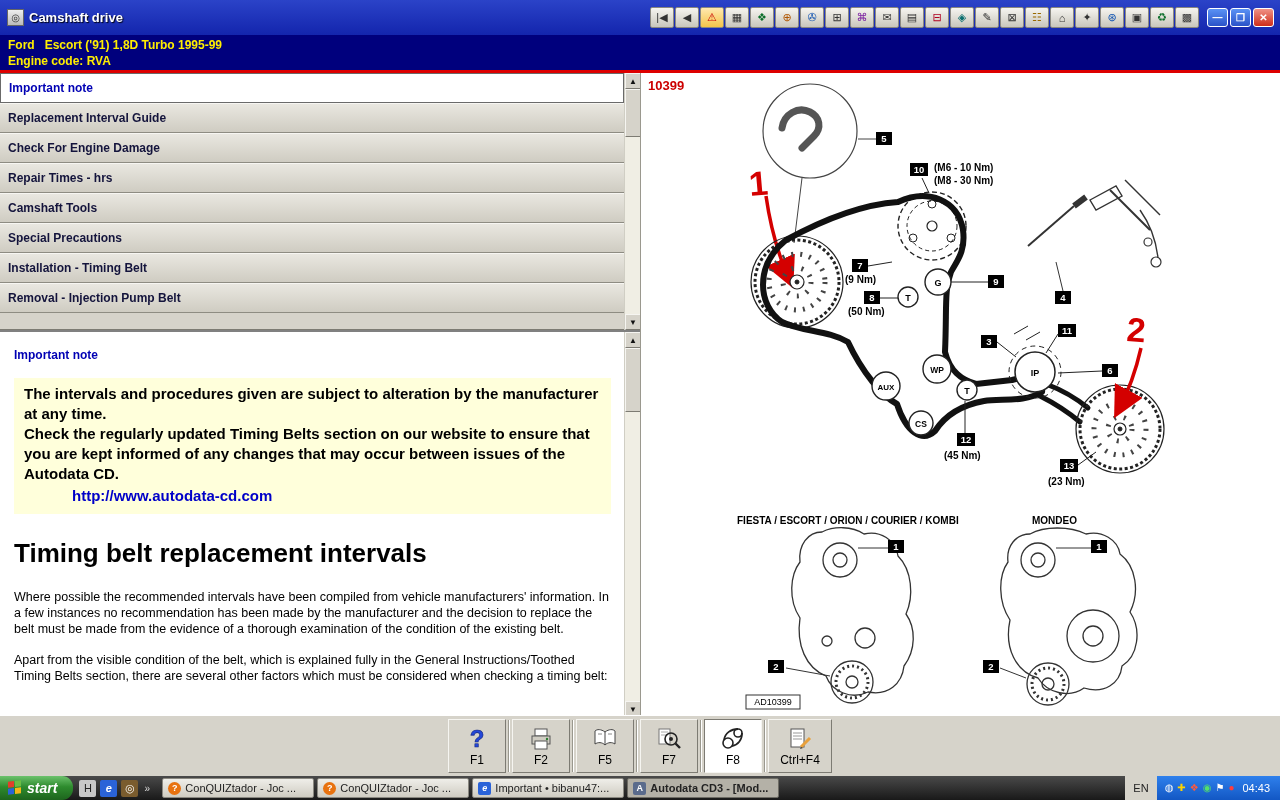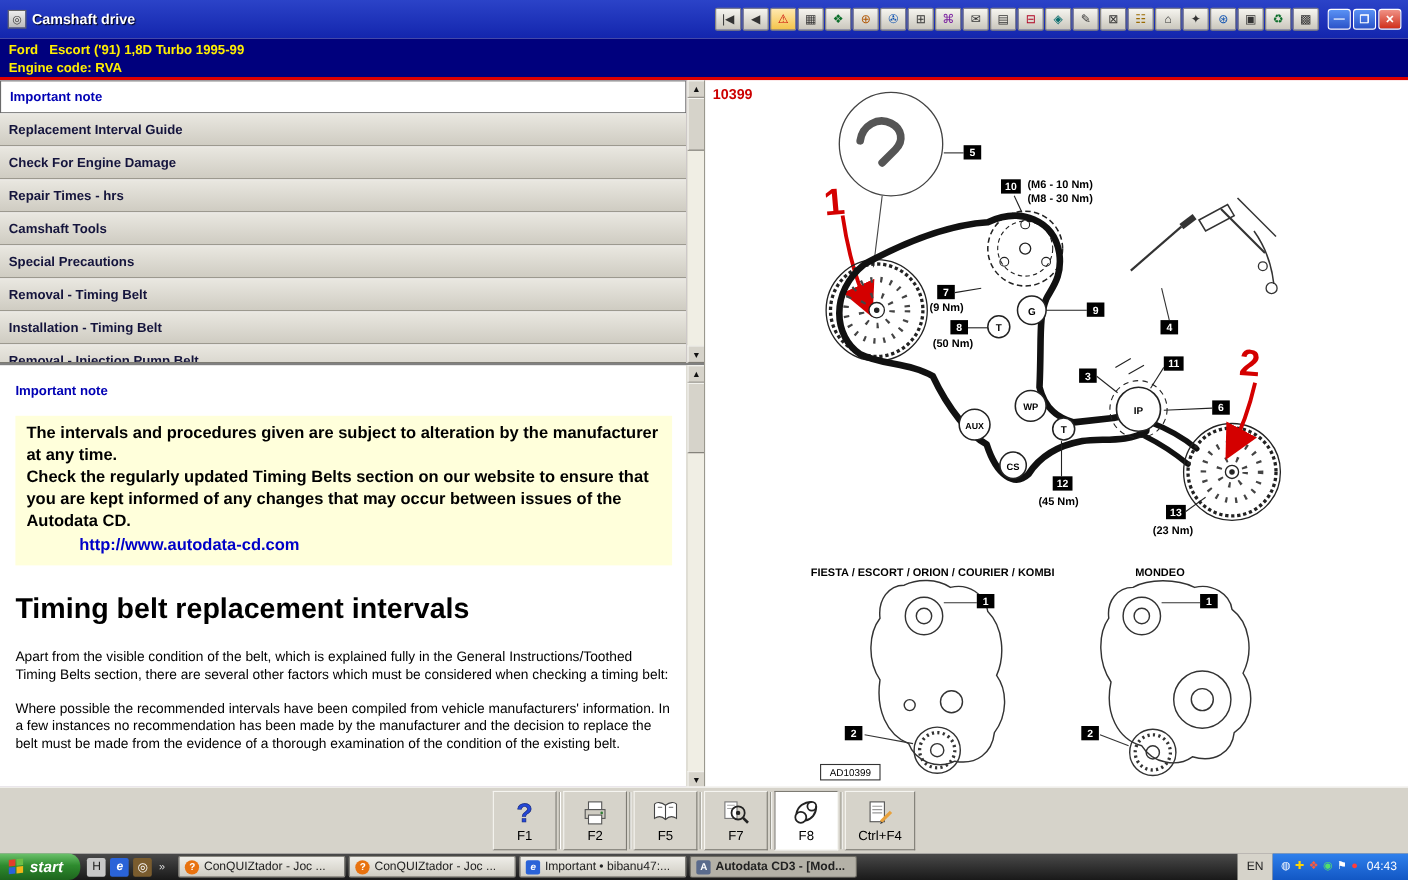--- a/index.html
+++ b/index.html
@@ -182,41 +182,40 @@
 
     <div class="left">
 
       <div class="navlist">
         <div class="nav-item selected">Important note</div>
         <div class="nav-item">Replacement Interval Guide</div>
         <div class="nav-item">Check For Engine Damage</div>
         <div class="nav-item">Repair Times - hrs</div>
         <div class="nav-item">Camshaft Tools</div>
         <div class="nav-item">Special Precautions</div>
-        <div class="nav-item">Removal - Timing Belt</div>
         <div class="nav-item">Installation - Timing Belt</div>
         <div class="nav-item">Removal - Injection Pump Belt</div>
       </div>
       <div class="scrollbar nav-scroll">
         <div class="sb-btn">▲</div>
         <div class="sb-thumb"></div>
         <div class="sb-btn sb-bottom">▼</div>
       </div>
 
       <div class="contentpane">
         <div class="content-inner">
           <div class="section-title">Important note</div>
           <div class="notice">
             <p>The intervals and procedures given are subject to alteration by the manufacturer at any time.</p>
             <p>Check the regularly updated Timing Belts section on our website to ensure that you are kept informed of any changes that may occur between issues of the Autodata CD.</p>
             <a>http://www.autodata-cd.com</a>
           </div>
           <div class="big-heading">Timing belt replacement intervals</div>
+          <div class="para">Where possible the recommended intervals have been compiled from vehicle manufacturers' information. In a few instances no recommendation has been made by the manufacturer and the decision to replace the belt must be made from the evidence of a thorough examination of the condition of the existing belt.</div>
           <div class="para">Apart from the visible condition of the belt, which is explained fully in the General Instructions/Toothed Timing Belts section, there are several other factors which must be considered when checking a timing belt:</div>
-          <div class="para">Where possible the recommended intervals have been compiled from vehicle manufacturers' information. In a few instances no recommendation has been made by the manufacturer and the decision to replace the belt must be made from the evidence of a thorough examination of the condition of the existing belt.</div>
         </div>
         <div class="scrollbar content-scroll">
           <div class="sb-btn">▲</div>
           <div class="sb-thumb"></div>
           <div class="sb-btn sb-bottom">▼</div>
         </div>
       </div>
     </div>
 
     <div class="right">

